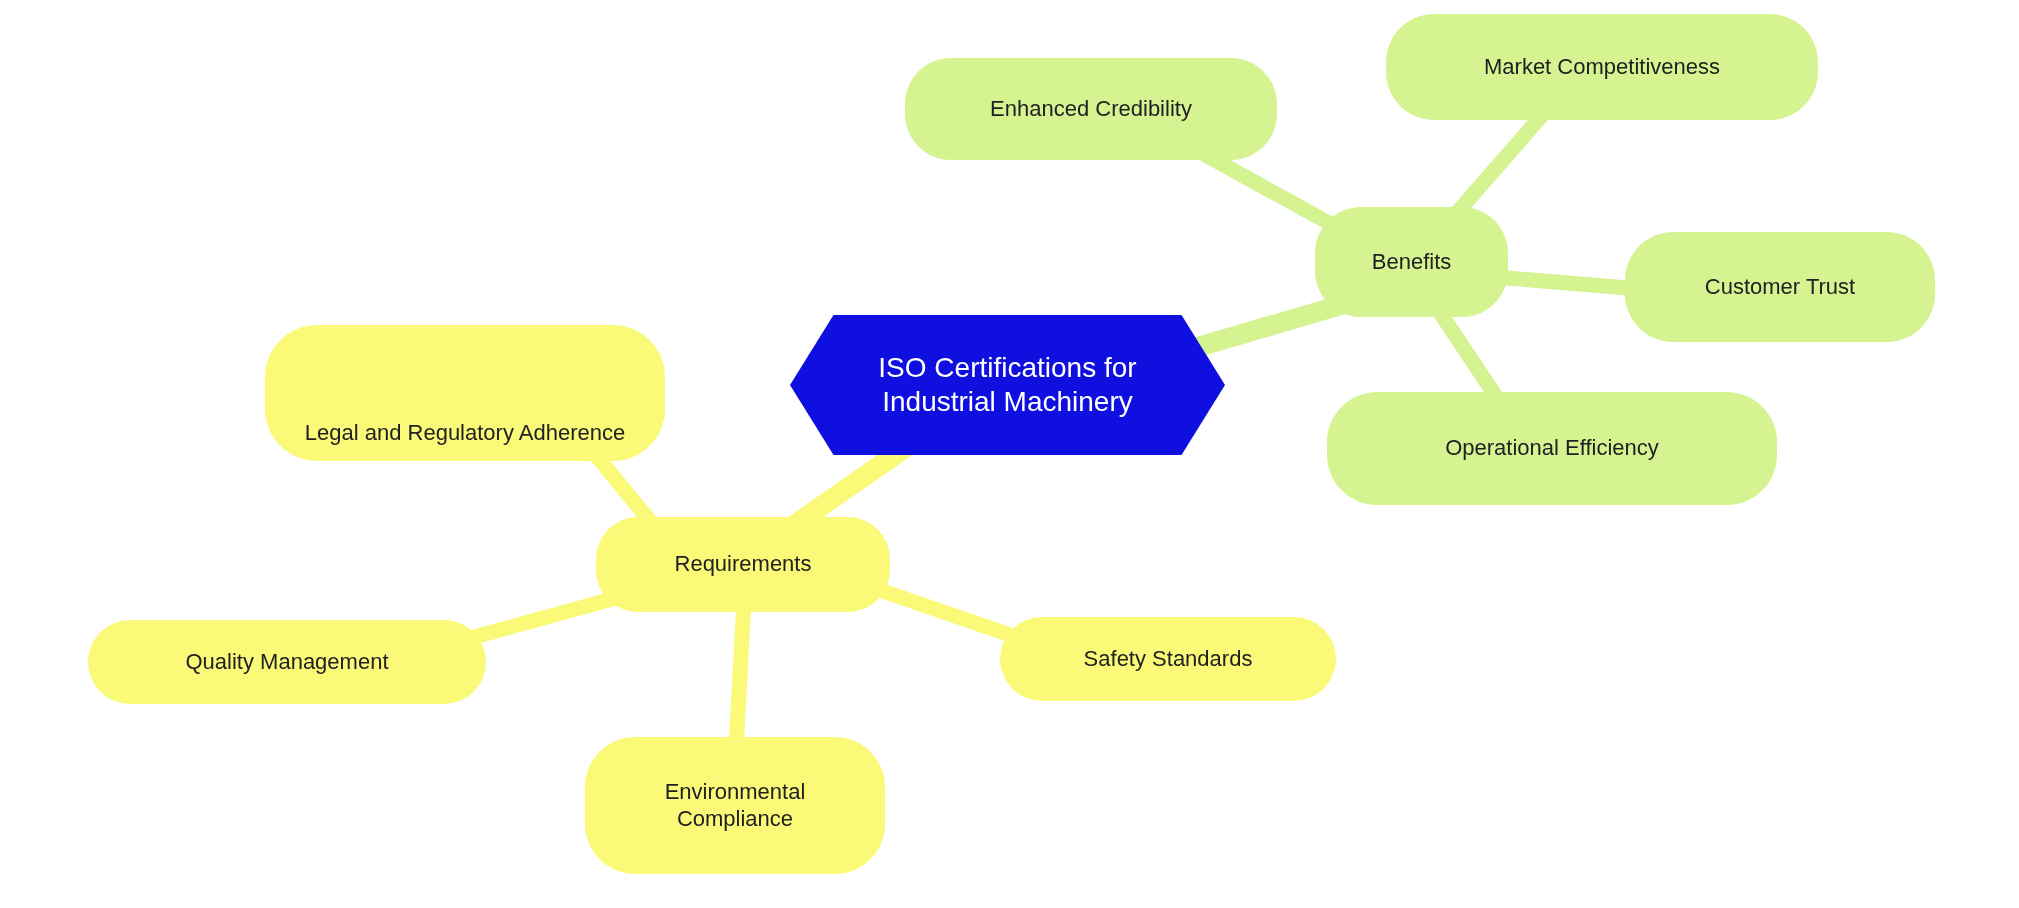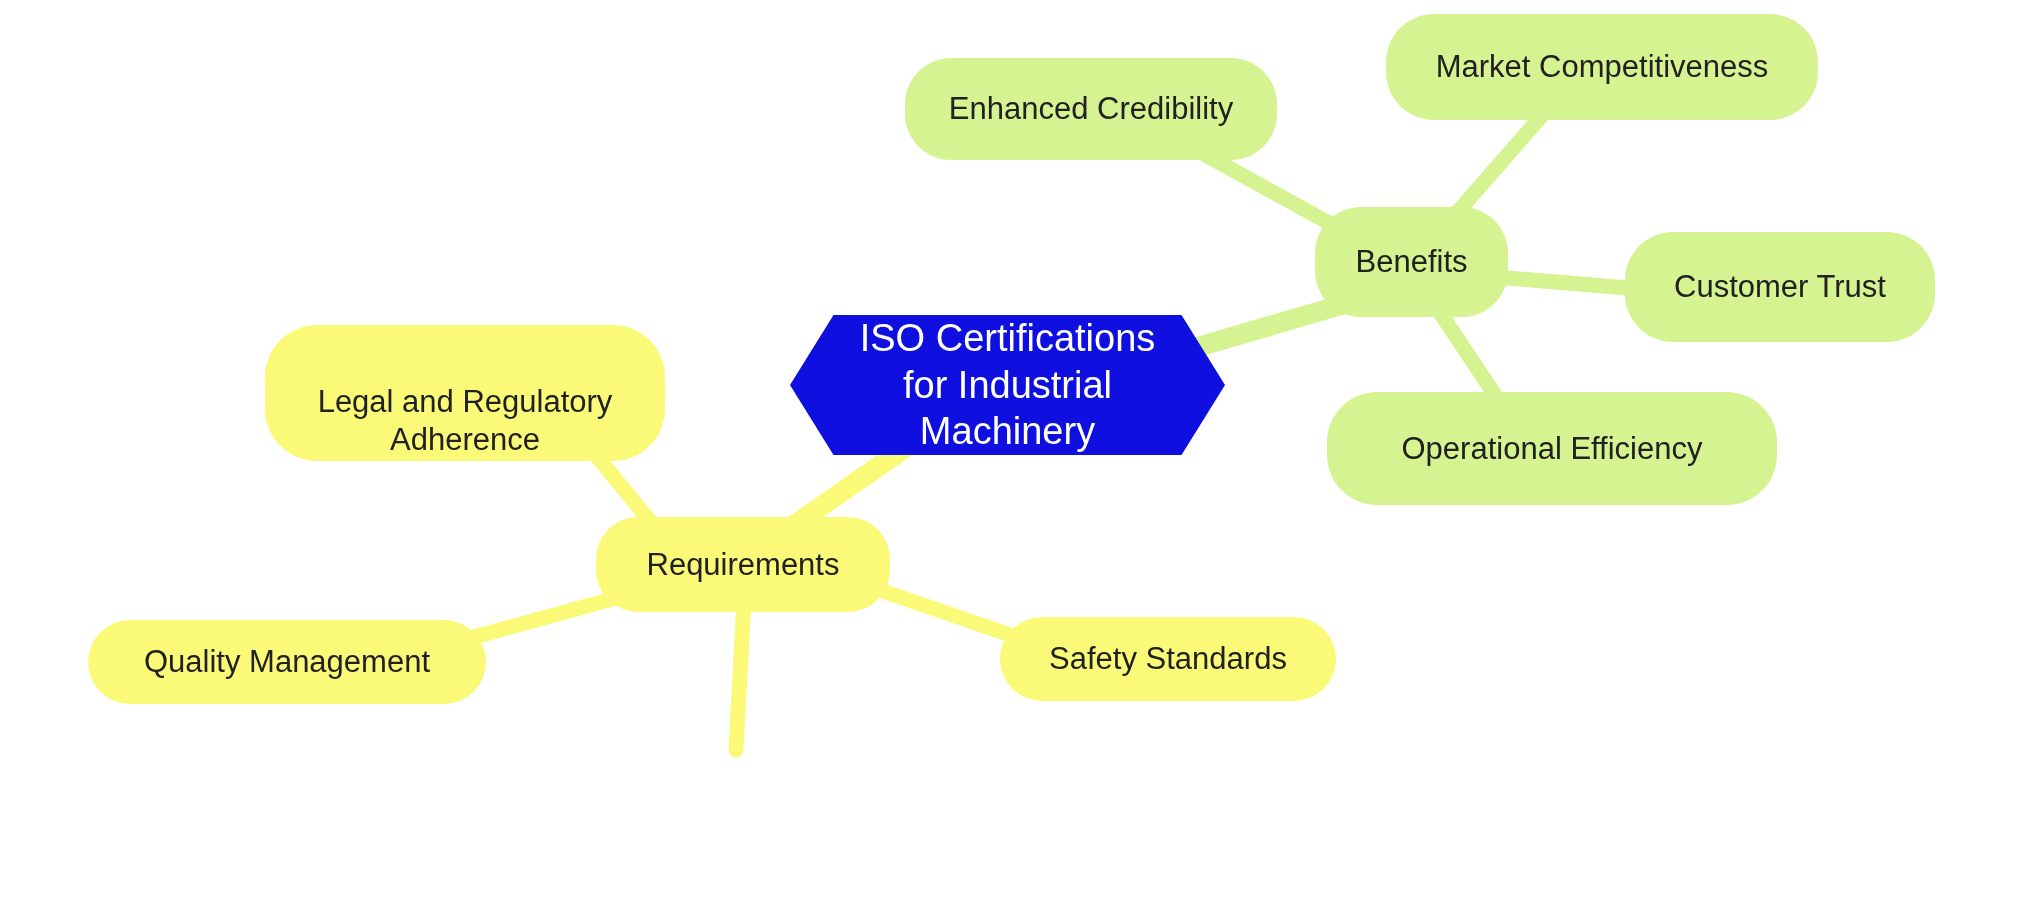--- a/index.html
+++ b/index.html
@@ -21,33 +21,33 @@
     top: 0;
     width: 2019px;
     height: 908px;
   }
   .node {
     position: absolute;
     display: flex;
     align-items: center;
     justify-content: center;
     text-align: center;
-    font-size: 31px;
+    font-size: 22px;
     line-height: 1.22;
     color: var(--node-text, #212121);
     box-sizing: border-box;
-    padding: 2px 22px;
+    padding: 14px 22px;
   }
   .green  { background: var(--section-green, #d6f392); }
   .yellow { background: var(--section-yellow, #fafa78); }
   .root {
     background: var(--root-fill, #0f0fdf);
     color: var(--root-text, #ffffff);
     clip-path: polygon(0 50%, 10% 0, 90% 0, 100% 50%, 90% 100%, 10% 100%);
-    font-size: 38px;
+    font-size: 28px;
     padding: 6px 58px;
   }
   
   #n-root          { left: 790px;  top: 315px; width: 435px; height: 140px; }
   #n-benefits      { left: 1315px; top: 207px; width: 193px; height: 110px; border-radius: 46px; }
   #n-enhanced      { left: 905px;  top: 58px;  width: 372px; height: 102px; border-radius: 46px; }
   #n-market        { left: 1386px; top: 14px;  width: 432px; height: 106px; border-radius: 48px; }
   #n-customer      { left: 1625px; top: 232px; width: 310px; height: 110px; border-radius: 48px; }
   #n-operational   { left: 1327px; top: 392px; width: 450px; height: 113px; border-radius: 50px; justify-content: center; }
   #n-requirements  { left: 596px;  top: 517px; width: 294px; height: 95px;  border-radius: 42px; }
@@ -98,17 +98,20 @@
 
   <div id="n-requirements" class="node yellow">
     <span>Requirements</span>
   </div>
   <div id="n-legal" class="node yellow">
     <span>Legal and Regulatory Adherence</span>
   </div>
   <div id="n-quality" class="node yellow">
     <span>Quality Management</span>
   </div>
+  <div id="n-environmental" class="node yellow">
+    <span>Environmental Compliance</span>
+  </div>
   <div id="n-safety" class="node yellow">
     <span>Safety Standards</span>
   </div>
 
 </div>
 
 </body></html>

